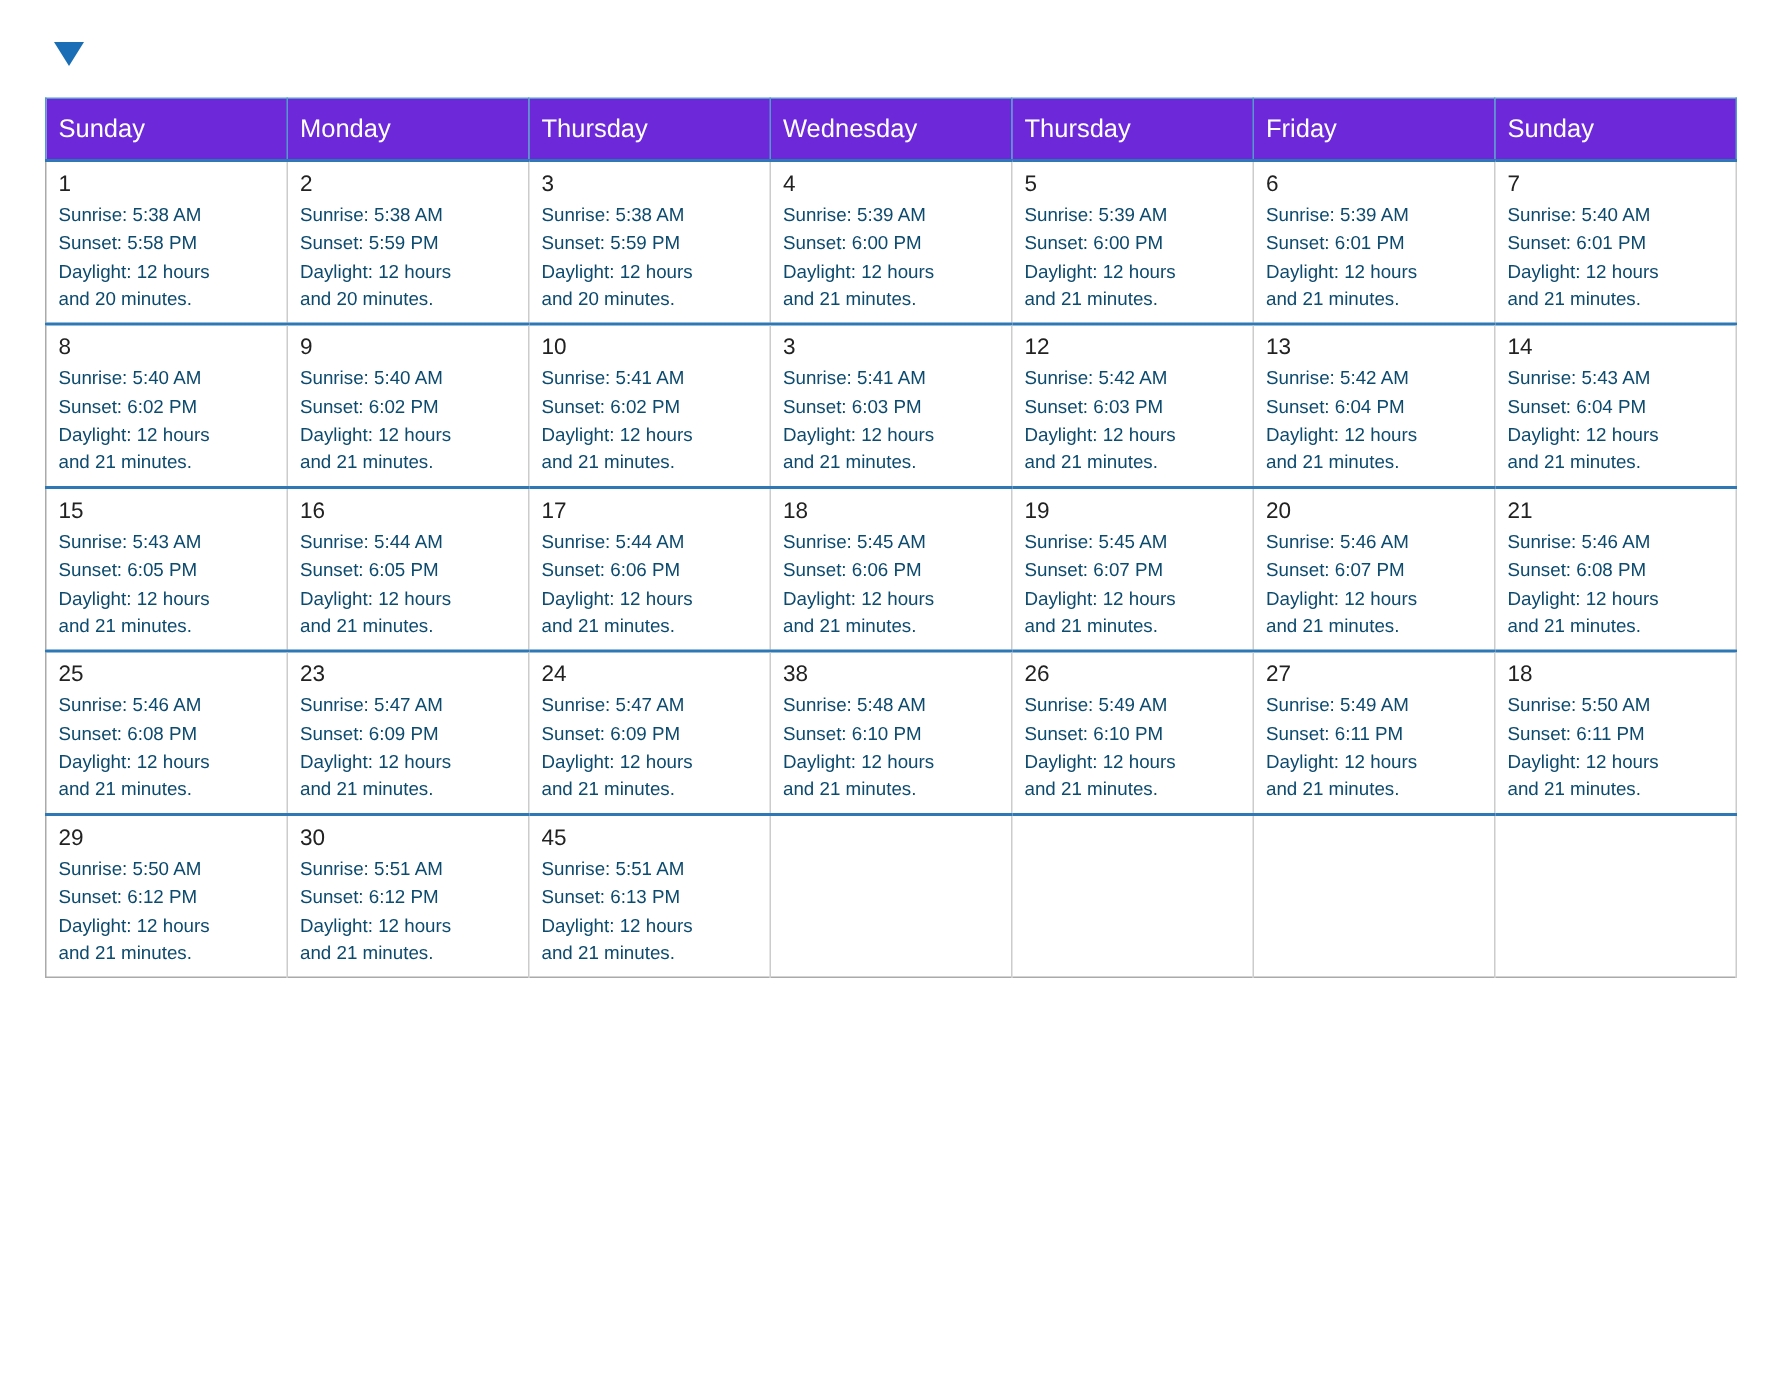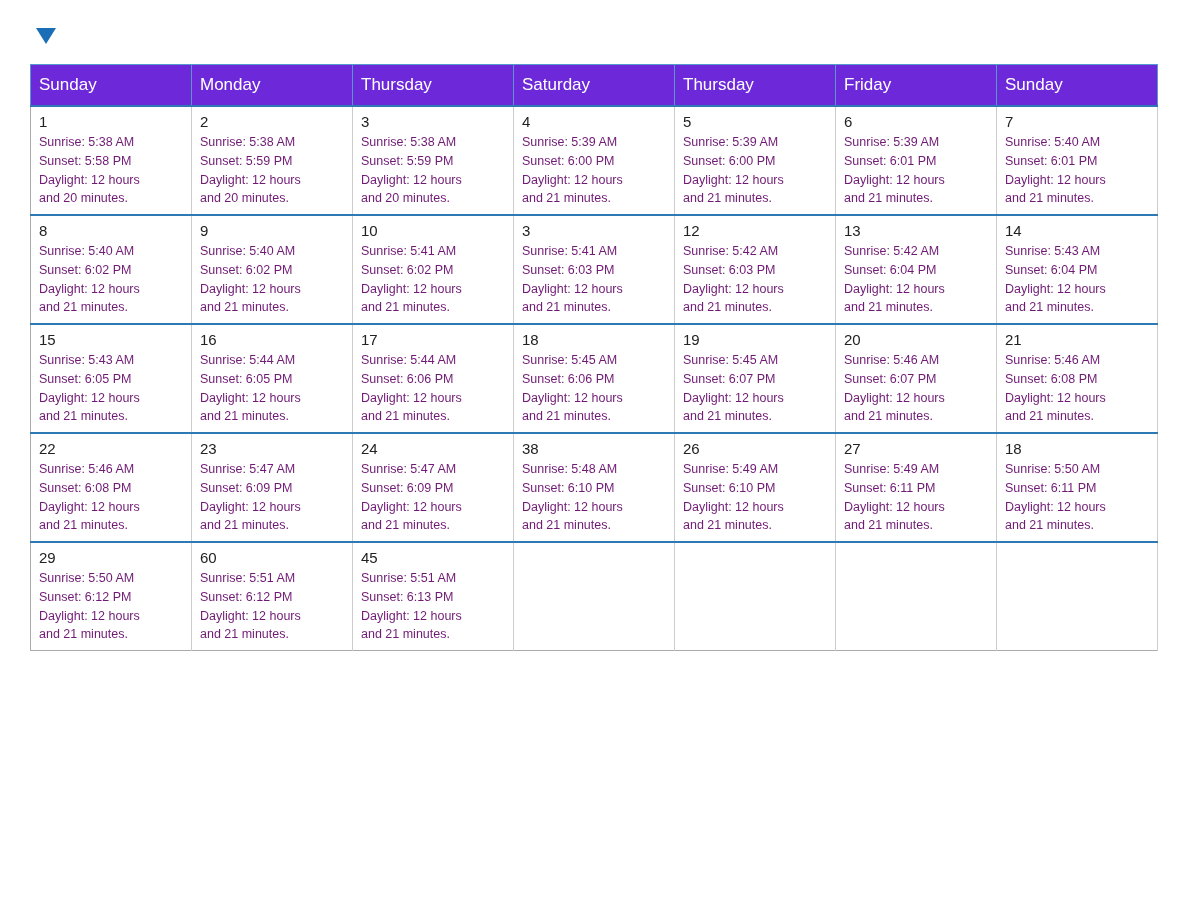--- a/index.html
+++ b/index.html
@@ -63,21 +63,21 @@
     .day-number {
       font-size: 15px;
       font-weight: normal;
       color: #222;
       display: block;
       margin-bottom: 3px;
     }
     .day-info {
       font-size: 12.5px;
       line-height: 1.5;
-      color: #701a75;
+      color: #0c4a6e;
     }
     .empty-cell {
       background: #fff;
     }
     .logo-wrapper {
       display: flex;
       flex-direction: column;
       align-items: flex-start;
     }
     .logo-line1 {
@@ -122,21 +122,21 @@
     <div class="location"></div>
   </div>
 </div>
 
 <table class="calendar-table">
   <thead>
     <tr>
     <th>Sunday</th>
         <th>Monday</th>
         <th>Thursday</th>
-        <th>Saturday</th>
+        <th>Wednesday</th>
         <th>Thursday</th>
         <th>Friday</th>
         <th>Sunday</th>
       </tr>
   </thead>
   <tbody id="calendar-body">
   <tr class="week-row">
         <td>
         <span class="day-number">1</span>
         <span class="day-info">Sunrise: 5:38 AM<br>Sunset: 5:58 PM<br>Daylight: 12 hours<br>and 20 minutes.</span>
@@ -221,21 +221,21 @@
         <span class="day-number">20</span>
         <span class="day-info">Sunrise: 5:46 AM<br>Sunset: 6:07 PM<br>Daylight: 12 hours<br>and 21 minutes.</span>
       </td>
         <td>
         <span class="day-number">21</span>
         <span class="day-info">Sunrise: 5:46 AM<br>Sunset: 6:08 PM<br>Daylight: 12 hours<br>and 21 minutes.</span>
       </td>
       </tr>
       <tr class="week-row">
         <td>
-        <span class="day-number">22</span>
+        <span class="day-number">25</span>
         <span class="day-info">Sunrise: 5:46 AM<br>Sunset: 6:08 PM<br>Daylight: 12 hours<br>and 21 minutes.</span>
       </td>
         <td>
         <span class="day-number">23</span>
         <span class="day-info">Sunrise: 5:47 AM<br>Sunset: 6:09 PM<br>Daylight: 12 hours<br>and 21 minutes.</span>
       </td>
         <td>
         <span class="day-number">24</span>
         <span class="day-info">Sunrise: 5:47 AM<br>Sunset: 6:09 PM<br>Daylight: 12 hours<br>and 21 minutes.</span>
       </td>
@@ -255,21 +255,21 @@
         <span class="day-number">18</span>
         <span class="day-info">Sunrise: 5:50 AM<br>Sunset: 6:11 PM<br>Daylight: 12 hours<br>and 21 minutes.</span>
       </td>
       </tr>
       <tr class="week-row">
         <td>
         <span class="day-number">29</span>
         <span class="day-info">Sunrise: 5:50 AM<br>Sunset: 6:12 PM<br>Daylight: 12 hours<br>and 21 minutes.</span>
       </td>
         <td>
-        <span class="day-number">60</span>
+        <span class="day-number">30</span>
         <span class="day-info">Sunrise: 5:51 AM<br>Sunset: 6:12 PM<br>Daylight: 12 hours<br>and 21 minutes.</span>
       </td>
         <td>
         <span class="day-number">45</span>
         <span class="day-info">Sunrise: 5:51 AM<br>Sunset: 6:13 PM<br>Daylight: 12 hours<br>and 21 minutes.</span>
       </td>
         <td class="empty-cell"></td>
         <td class="empty-cell"></td>
         <td class="empty-cell"></td>
         <td class="empty-cell"></td>

